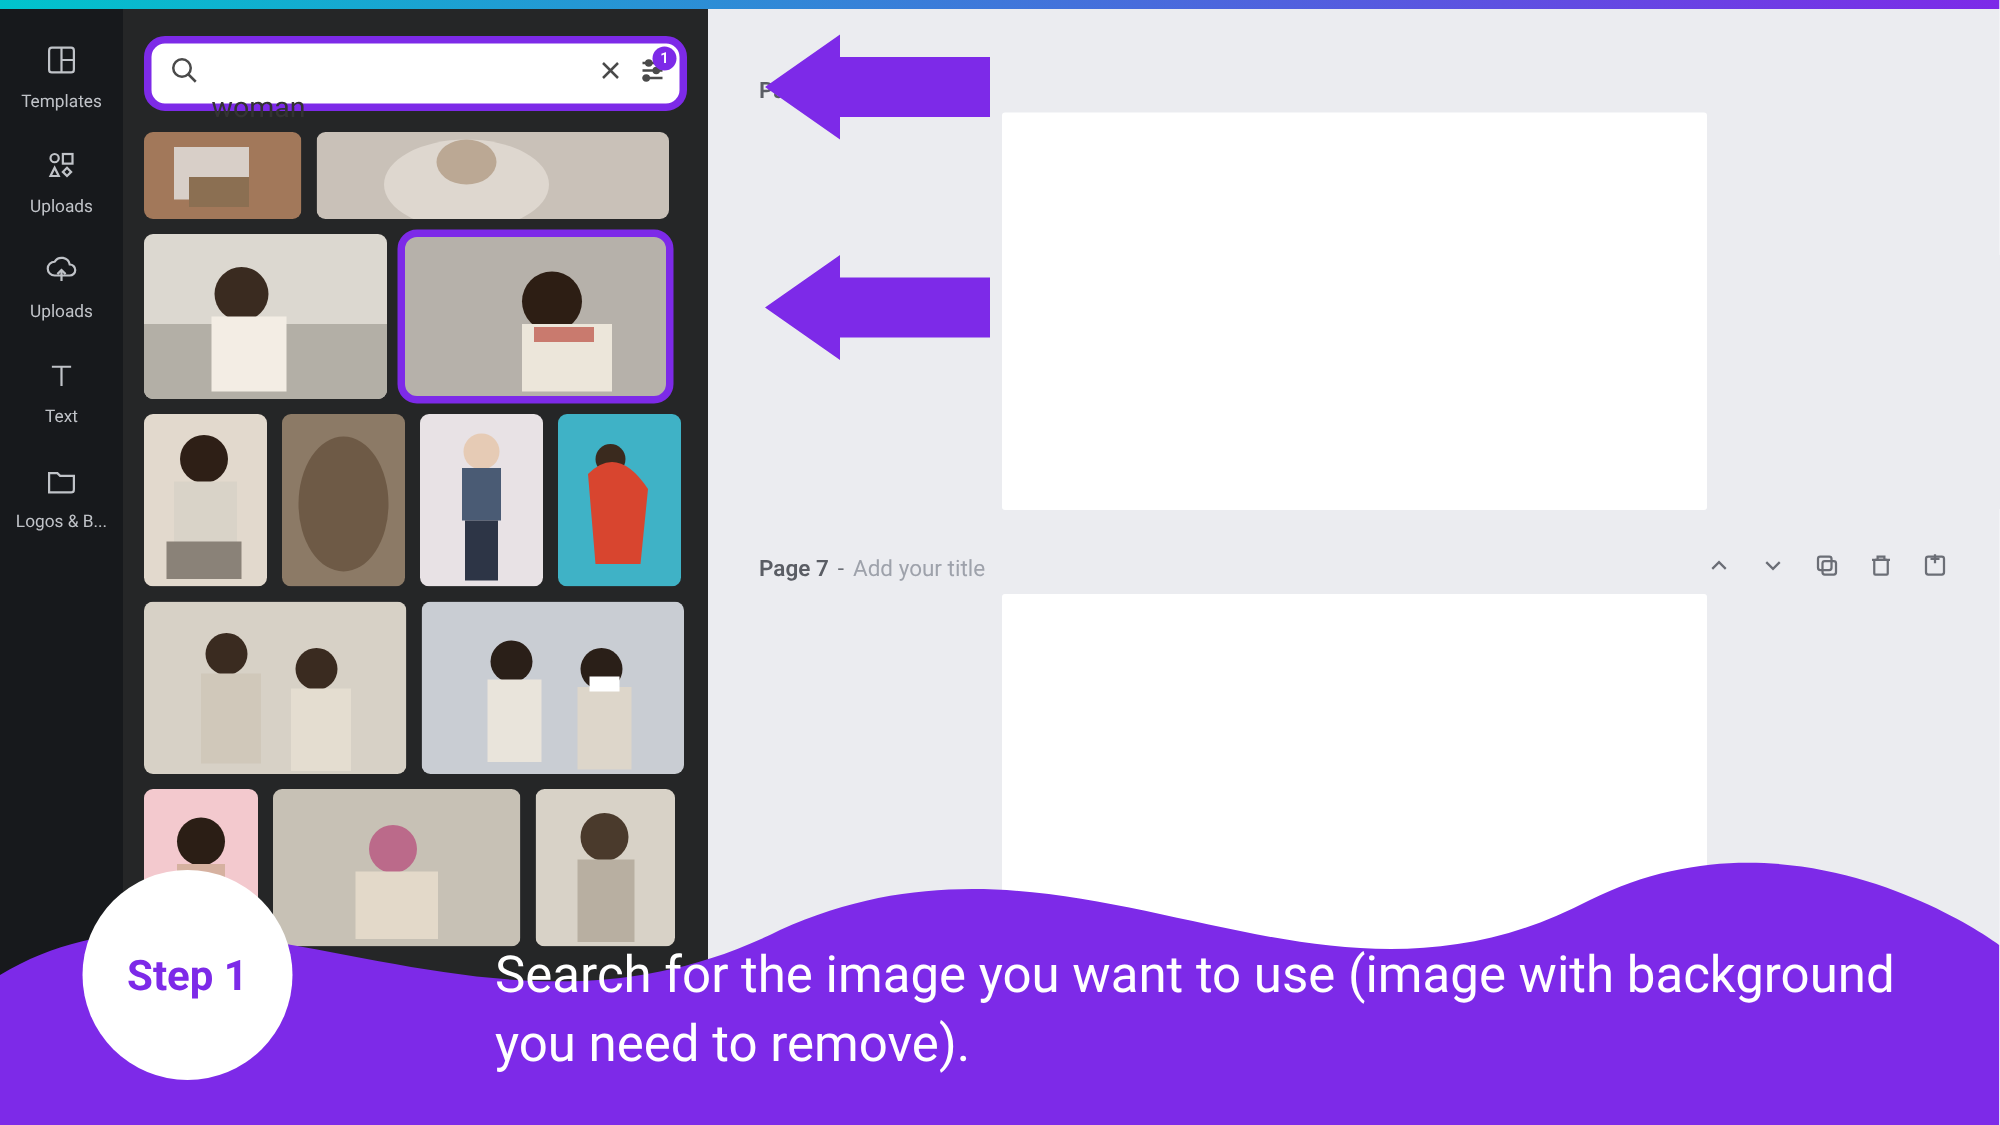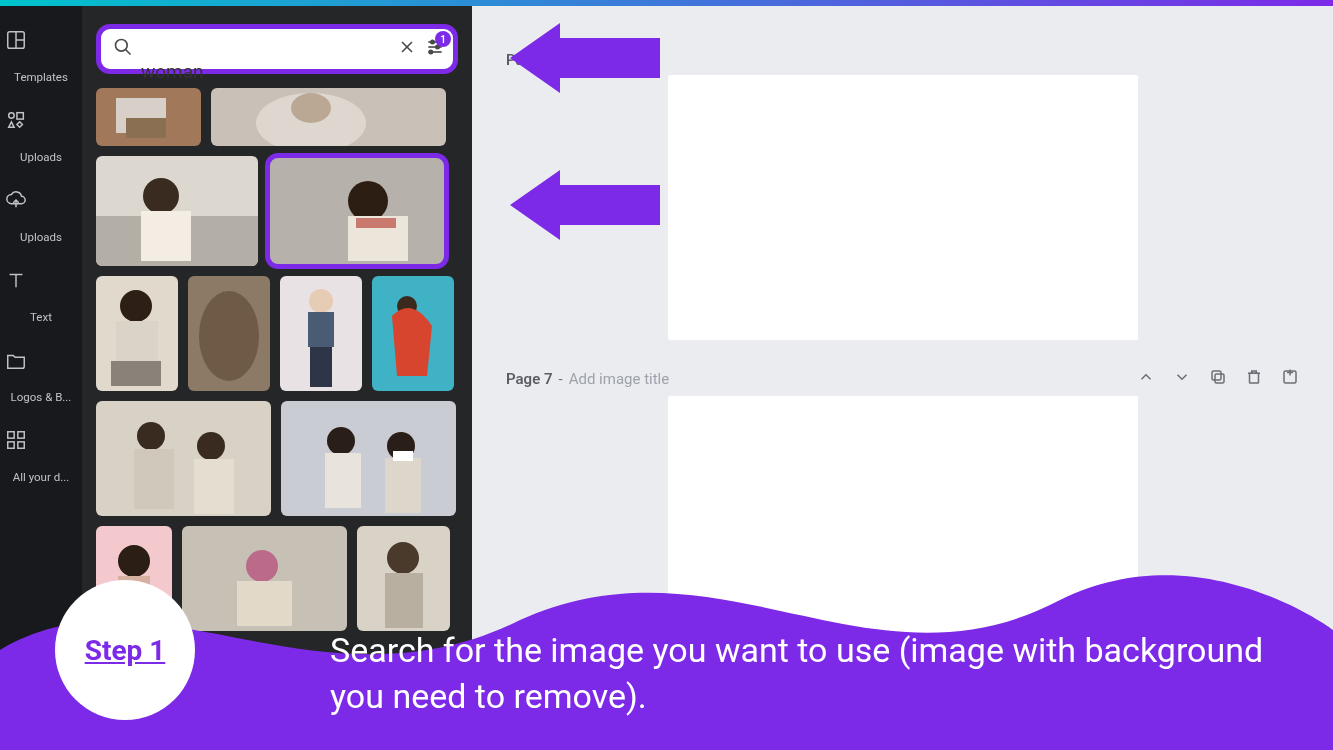--- a/index.html
+++ b/index.html
@@ -1,21 +1,21 @@
 <!DOCTYPE html>
 <html><head>
 <meta charset="utf-8">
 <style>
   * { margin:0; padding:0; box-sizing:border-box; font-family:-apple-system,BlinkMacSystemFont,"Segoe UI",Roboto,sans-serif; }
   body { width:1333px; height:750px; background:#fff; overflow:hidden; position:relative; }
   .top-strip { height:6px; width:100%; background:linear-gradient(90deg,#00c4cc 0%,#7d2ae8 100%); }
   .app { display:flex; height:744px; }
   
   .rail { width:82px; background:#17191c; display:flex; flex-direction:column; align-items:center; padding-top:10px; }
-  .rail-item { width:100%; padding:12px 4px; display:flex; flex-direction:column; align-items:flex-start; gap:18px; color:#c0c3c8; cursor:pointer; font-size:11.5px; }
+  .rail-item { width:100%; padding:12px 4px; display:flex; flex-direction:column; align-items:center; gap:8px; color:#c0c3c8; cursor:pointer; font-size:11.5px; }
   .rail-item.active { background:#0d1216; color:#fff; }
   .rail-icon { width:24px; height:24px; display:flex; align-items:center; justify-content:center; }
   .rail-icon svg { width:22px; height:22px; stroke:#c0c3c8; fill:none; stroke-width:1.6; }
   .rail-item.active .rail-icon svg { stroke:#fff; }
   .rail-label { text-align:center; white-space:nowrap; overflow:hidden; text-overflow:ellipsis; width:100%; }
   
   .panel { width:390px; background:#252627; position:relative; padding:18px 14px 0 14px; overflow:hidden; }
   .search-wrap { background:#fff; border:5px solid #7d2ae8; border-radius:14px; height:50px; display:flex; align-items:center; padding:0 8px 0 12px; gap:8px; position:relative; margin-bottom:14px; }
   .search-wrap input { flex:1; border:none; outline:none; font-size:19px; color:#333; background:transparent;margin-top:45px; }
   .search-glass svg, .clear-x svg, .filter-ico svg { width:20px; height:20px; stroke:#4a4a4a; fill:none; stroke-width:2; }
@@ -36,21 +36,21 @@
   .page-actions { display:flex; gap:18px; align-items:center; }
   .page-actions svg { width:18px; height:18px; stroke:#6b6e76; fill:none; stroke-width:2; cursor:pointer; }
   .page-canvas { background:#fff; width:470px; height:265px; margin:0 auto; border-radius:2px; }
   
   .arrow { position:absolute; }
   .arrow svg { width:160px; height:80px; fill:#7d2ae8; }
   
   .wave-footer { position:absolute; left:0; bottom:0; width:1333px; height:220px; pointer-events:none; }
   .wave-footer svg.wave { position:absolute; bottom:0; left:0; width:1333px; height:220px; }
   .step-circle { position:absolute; left:55px; bottom:30px; width:140px; height:140px; background:#fff; border-radius:50%; display:flex; align-items:center; justify-content:center; }
-  .step-circle span { color:#7d2ae8; font-size:28px; font-weight:700;text-decoration:underline; }
+  .step-circle span { color:#7d2ae8; font-size:28px; font-weight:700; }
   .instruction { position:absolute; left:330px; bottom:30px; right:40px; color:#fff; font-size:34px; font-weight:400; line-height:1.35; }
 </style>
 </head>
 <body>
 
 <div class="top-strip"></div>
 
 <div class="app">
 
   <div class="rail">
@@ -94,31 +94,20 @@
       </span>
       <span class="rail-label">Text</span>
     </div>
     <div class="rail-item">
       <span class="rail-icon">
         <svg viewBox="0 0 24 24">
             <path d="M3 7h6l2 2h10v10a2 2 0 0 1-2 2H3V7z"></path>
           </svg>
       </span>
       <span class="rail-label">Logos &amp; B...</span>
-    </div>
-    <div class="rail-item">
-      <span class="rail-icon">
-        <svg viewBox="0 0 24 24">
-            <rect x="3" y="3" width="7" height="7"></rect>
-            <rect x="14" y="3" width="7" height="7"></rect>
-            <rect x="3" y="14" width="7" height="7"></rect>
-            <rect x="14" y="14" width="7" height="7"></rect>
-          </svg>
-      </span>
-      <span class="rail-label">All your d...</span>
     </div>
   </div>
 
   <div class="panel">
     <div class="search-wrap">
       <span class="search-glass">
         <svg viewBox="0 0 24 24">
             <circle cx="10" cy="10" r="7"></circle>
             <line x1="21" y1="21" x2="15" y2="15"></line>
           </svg>
@@ -267,21 +256,21 @@
         </div>
       </div>
       <div class="page-canvas"></div>
     </div>
 
     <div class="page-block" style="margin-top:28px">
       <div class="page-hdr">
         <div class="page-hdr-left">
           <span class="page-title-strong">Page 7</span>
           <span> - </span>
-          <span class="page-title-placeholder">Add image title</span>
+          <span class="page-title-placeholder">Add your title</span>
         </div>
         <div class="page-actions">
           <span><svg viewBox="0 0 24 24">
                 <polyline points="6 15 12 9 18 15"></polyline>
               </svg></span>
           <span><svg viewBox="0 0 24 24">
                 <polyline points="6 9 12 15 18 9"></polyline>
               </svg></span>
           <span><svg viewBox="0 0 24 24">
                 <rect x="8" y="8" width="12" height="12" rx="2"></rect>

